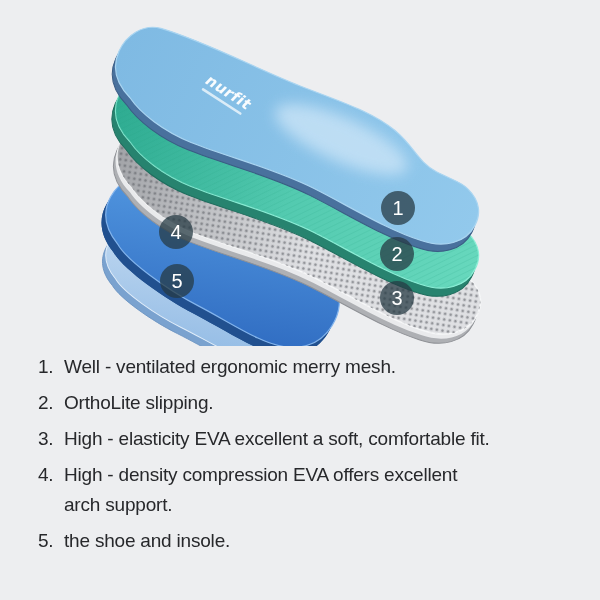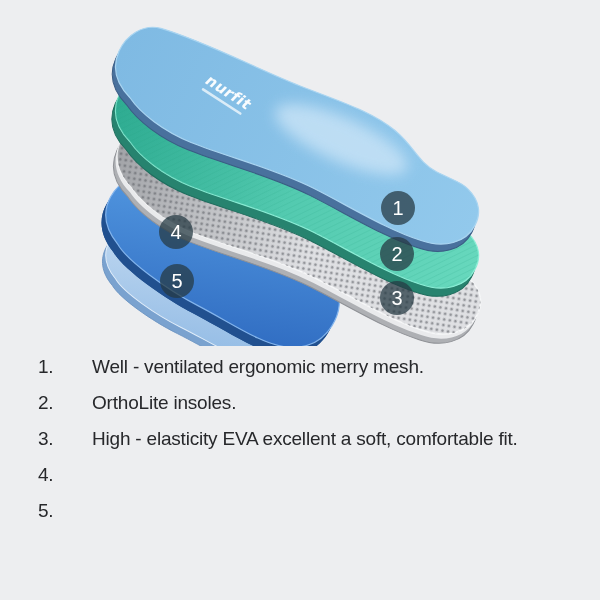--- a/index.html
+++ b/index.html
@@ -21,21 +21,21 @@
     letter-spacing:-0.2px;
   }
   .feature-list li{
     display:flex;
     margin-bottom:6px;
   }
   .feature-list .num{
     flex:0 0 26px;
     white-space:nowrap;
   }
-  .feature-list .txt{flex:1;margin-left:28px;}
+  .feature-list .txt{flex:1;}
   .feature-list .txt .ln{white-space:nowrap;display:block;}
 </style>
 </head>
 <body>
 
 <div class="canvas">
 
   <svg class="diagram" viewBox="0 0 600 346" aria-hidden="true">
     <defs>
 
@@ -163,34 +163,37 @@
   <ol class="feature-list">
       <li>
         <span class="num">1.</span>
         <span class="txt">
           <span class="ln">Well - ventilated ergonomic merry mesh.</span>
         </span>
       </li>
       <li>
         <span class="num">2.</span>
         <span class="txt">
-          <span class="ln">OrthoLite insoles.</span>
+          <span class="ln">OrthoLite slipping.</span>
         </span>
       </li>
       <li>
         <span class="num">3.</span>
         <span class="txt">
           <span class="ln">High - elasticity EVA excellent a soft, comfortable fit.</span>
         </span>
       </li>
       <li>
         <span class="num">4.</span>
         <span class="txt">
+          <span class="ln">High - density compression EVA offers excellent</span>
+          <span class="ln">arch support.</span>
         </span>
       </li>
       <li>
         <span class="num">5.</span>
         <span class="txt">
+          <span class="ln">the shoe and insole.</span>
         </span>
       </li>
     </ol>
 
 </div>
 
 </body></html>

